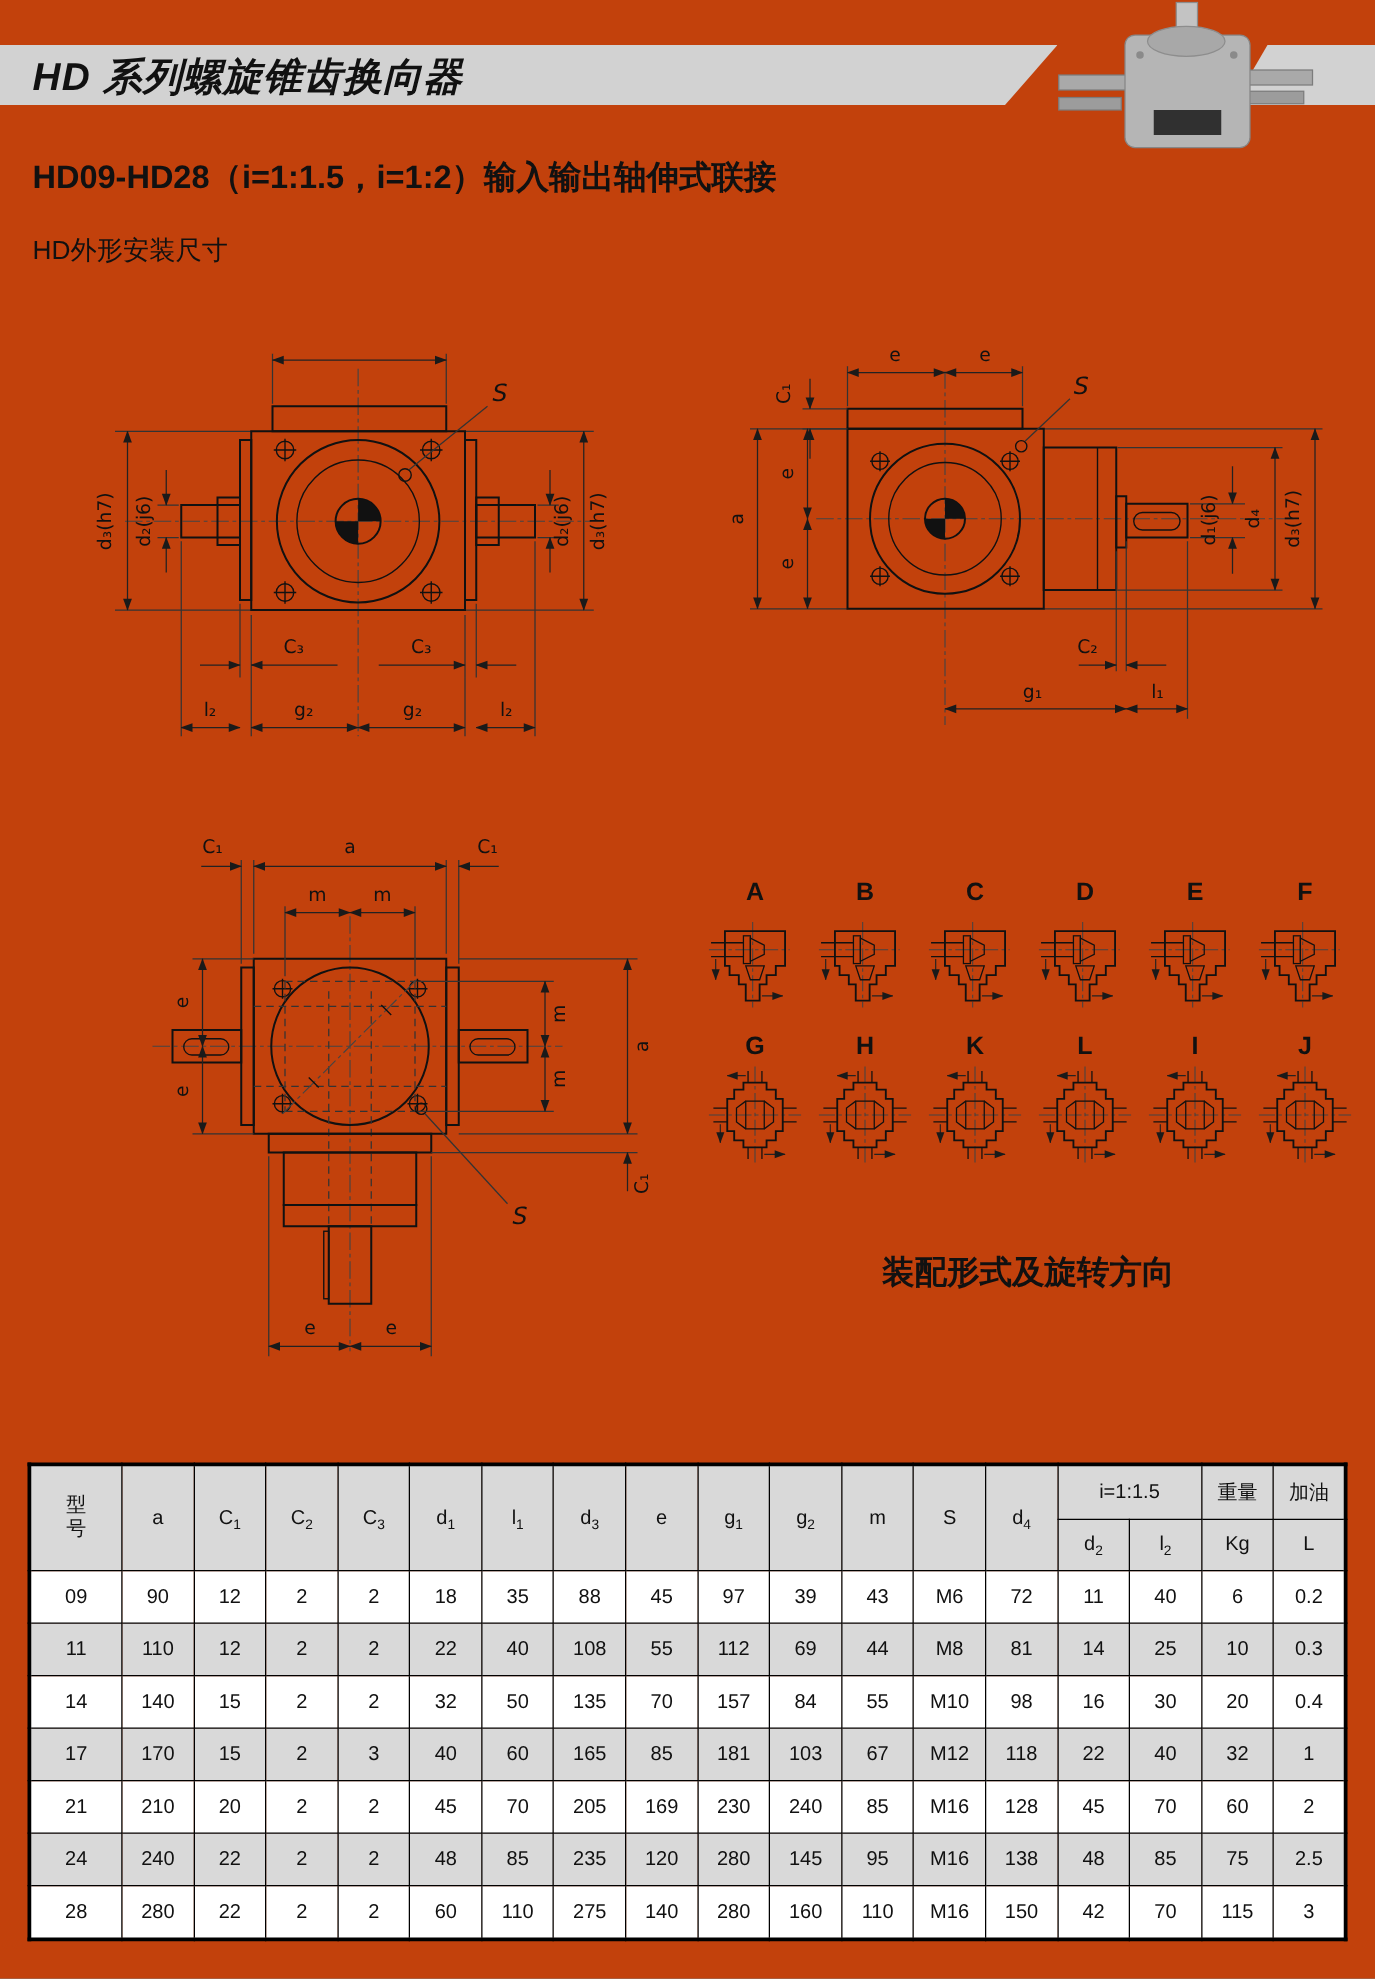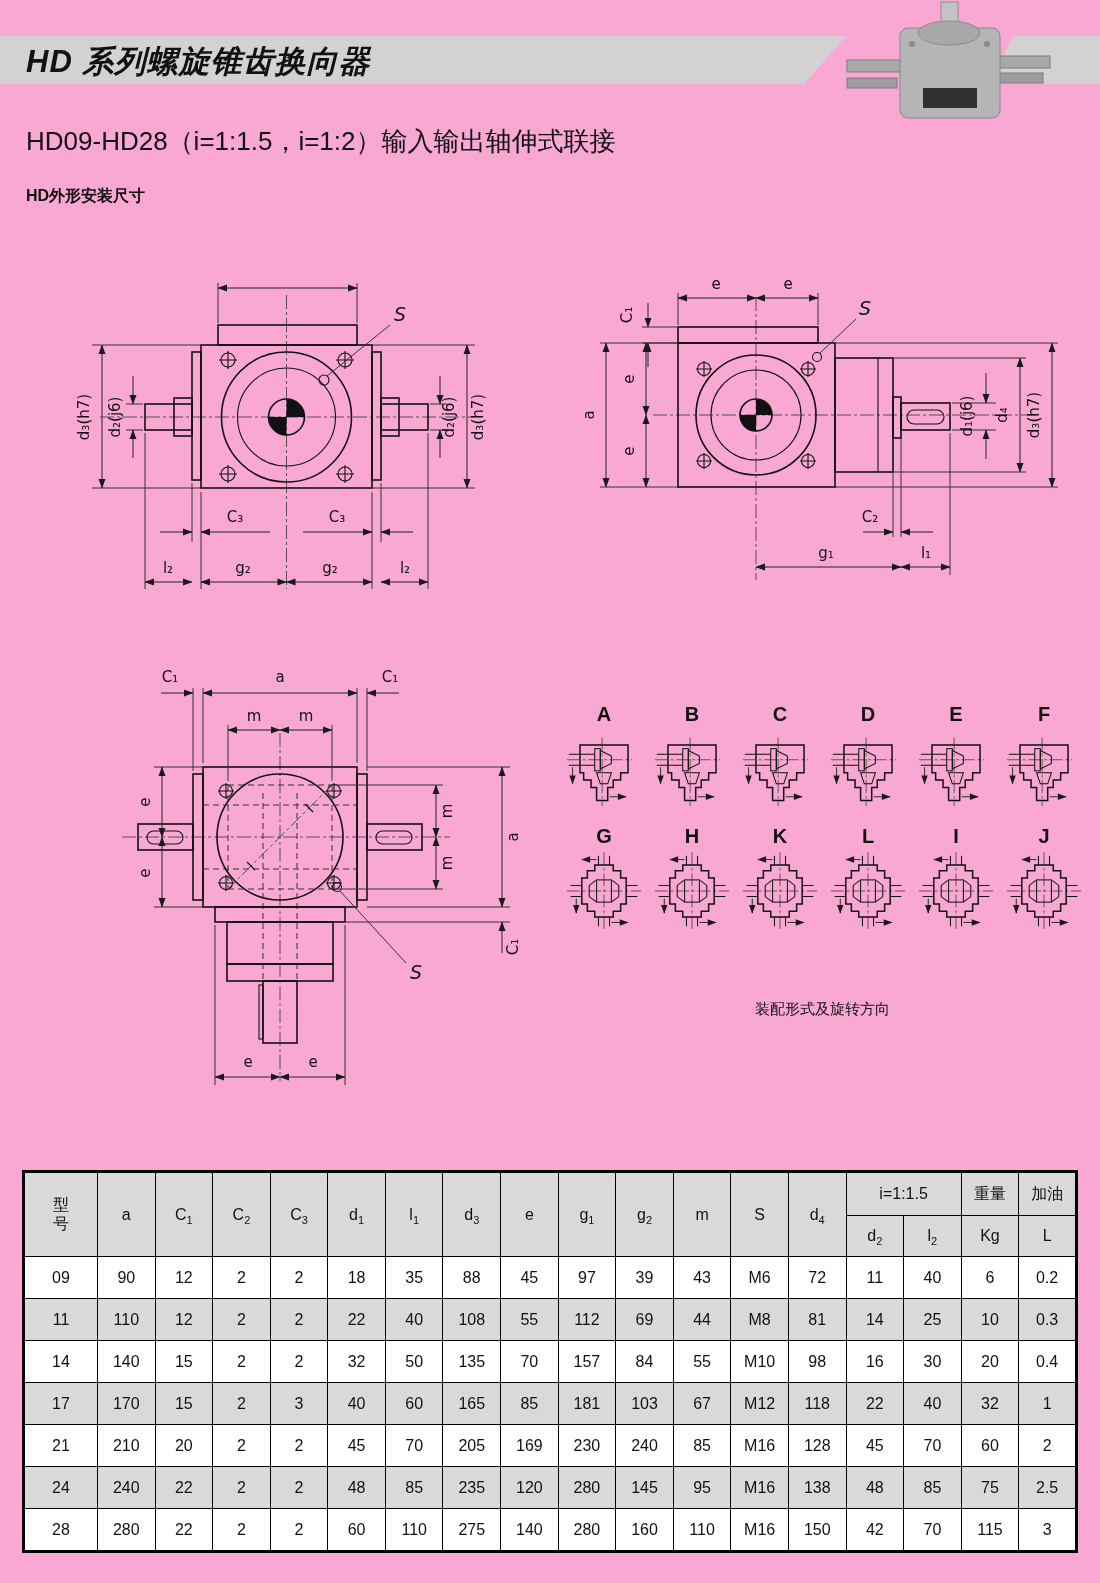--- a/index.html
+++ b/index.html
@@ -1,44 +1,44 @@
 <!DOCTYPE html>
 <html><head>
 <meta charset="utf-8">
 <style>
   html,body{margin:0;padding:0;background:#888;}
-  .page{position:relative;width:1100px;height:1583px;background:#f9a8d4;overflow:hidden;
+  .page{position:relative;width:1100px;height:1583px;background:#c2410c;overflow:hidden;
         font-family:"Liberation Sans","DejaVu Sans",sans-serif;color:#111;}
   
   .banner-bar{position:absolute;left:0;top:36px;width:846px;height:48px;background:#d2d2d2;
               clip-path:polygon(0 0,100% 0,calc(100% - 42px) 100%,0 100%);}
   .banner-right{position:absolute;left:986px;top:36px;width:114px;height:48px;background:#d2d2d2;
               clip-path:polygon(28px 0,100% 0,100% 100%,0 100%);}
   .banner-title{position:absolute;left:26px;top:41px;font-size:31px;font-weight:bold;font-style:italic;
               letter-spacing:1px;white-space:nowrap;}
   .product-photo{position:absolute;left:845px;top:0;}
-  .subtitle{position:absolute;left:26px;top:124px;font-size:26px;font-weight:normal;white-space:nowrap;}
-  .section-heading{position:absolute;left:26px;top:186px;font-size:16px;font-weight:bold;}
+  .subtitle{position:absolute;left:26px;top:124px;font-size:26px;font-weight:bold;white-space:nowrap;}
+  .section-heading{position:absolute;left:26px;top:186px;font-size:21px;font-weight:normal;}
   
   .drawing{position:absolute;}
   .obj{stroke:#111;stroke-width:1.6;fill:none;}
   .obj2{stroke:#111;stroke-width:1.1;fill:none;}
   .ext{stroke:#333;stroke-width:1;fill:none;}
   .cl{stroke:#444;stroke-width:0.9;fill:none;stroke-dasharray:14 3 3 3;}
   .dash{stroke:#333;stroke-width:1;fill:none;stroke-dasharray:6 4;}
   .dim{stroke:#222;stroke-width:1;marker-start:url(#arr);marker-end:url(#arr);}
   .dim1{stroke:#222;stroke-width:1;marker-end:url(#arr);}
   .dimtxt{font:15px "DejaVu Sans",sans-serif;fill:#111;}
   .stxt{font:italic 19px "DejaVu Sans",sans-serif;fill:#111;}
   
   .forms{position:absolute;left:560px;top:703px;width:528px;display:flex;flex-wrap:wrap;}
   .form-cell{width:88px;text-align:center;margin-bottom:10px;}
   .form-letter{font:600 20px "Liberation Sans",sans-serif;height:24px;}
   .assembly-caption{position:absolute;left:560px;top:1000px;width:525px;text-align:center;
-                    font-size:15px;font-weight:normal;}
+                    font-size:26px;font-weight:bold;}
   
   .tblwrap{position:absolute;left:22px;top:1170px;width:1056px;}
   table{border-collapse:collapse;table-layout:fixed;width:1056px;font-size:16px;text-align:center;}
   table{border:3px solid #000;}
   th,td{border:1.6px solid #000;padding:0;font-weight:normal;}
   thead th{background:#d9d9d9;}
   thead tr:nth-child(1) th{height:42px;}
   thead tr:nth-child(2) th{height:40px;}
   tbody td{height:41px;background:#fff;}
   tbody tr.alt td{background:#d9d9d9;}

